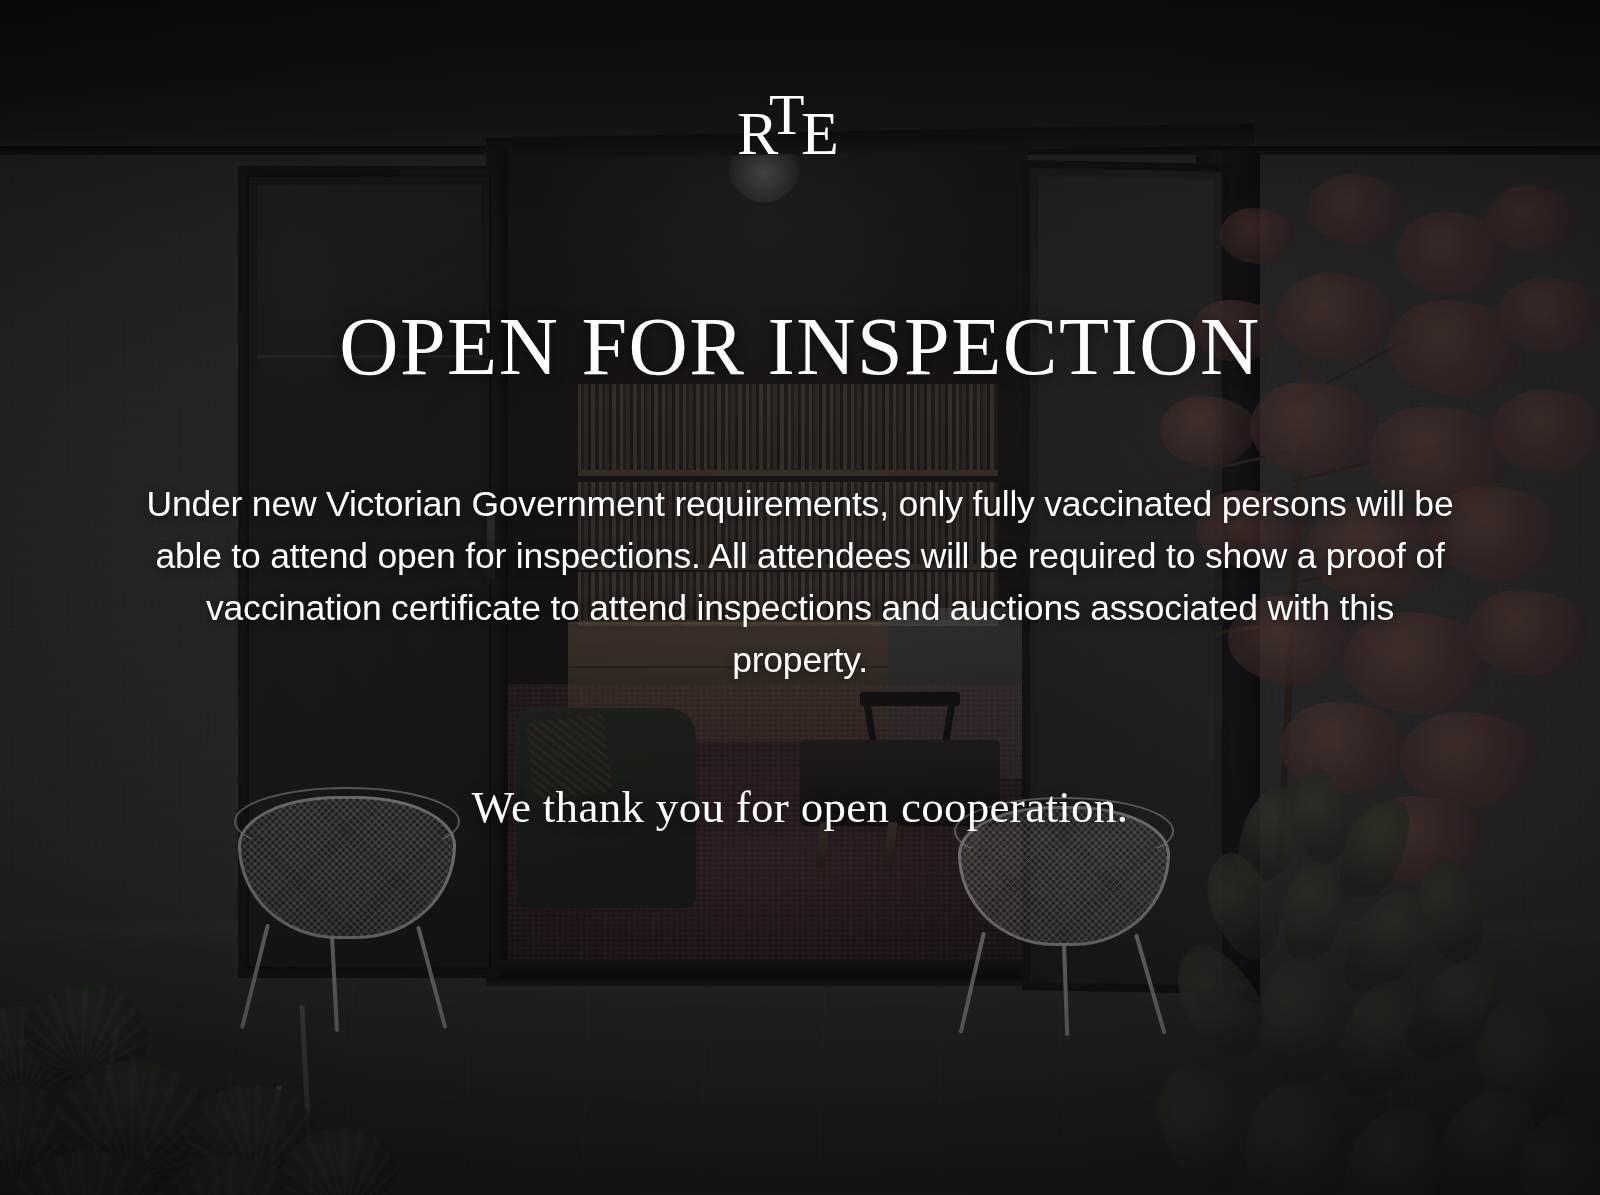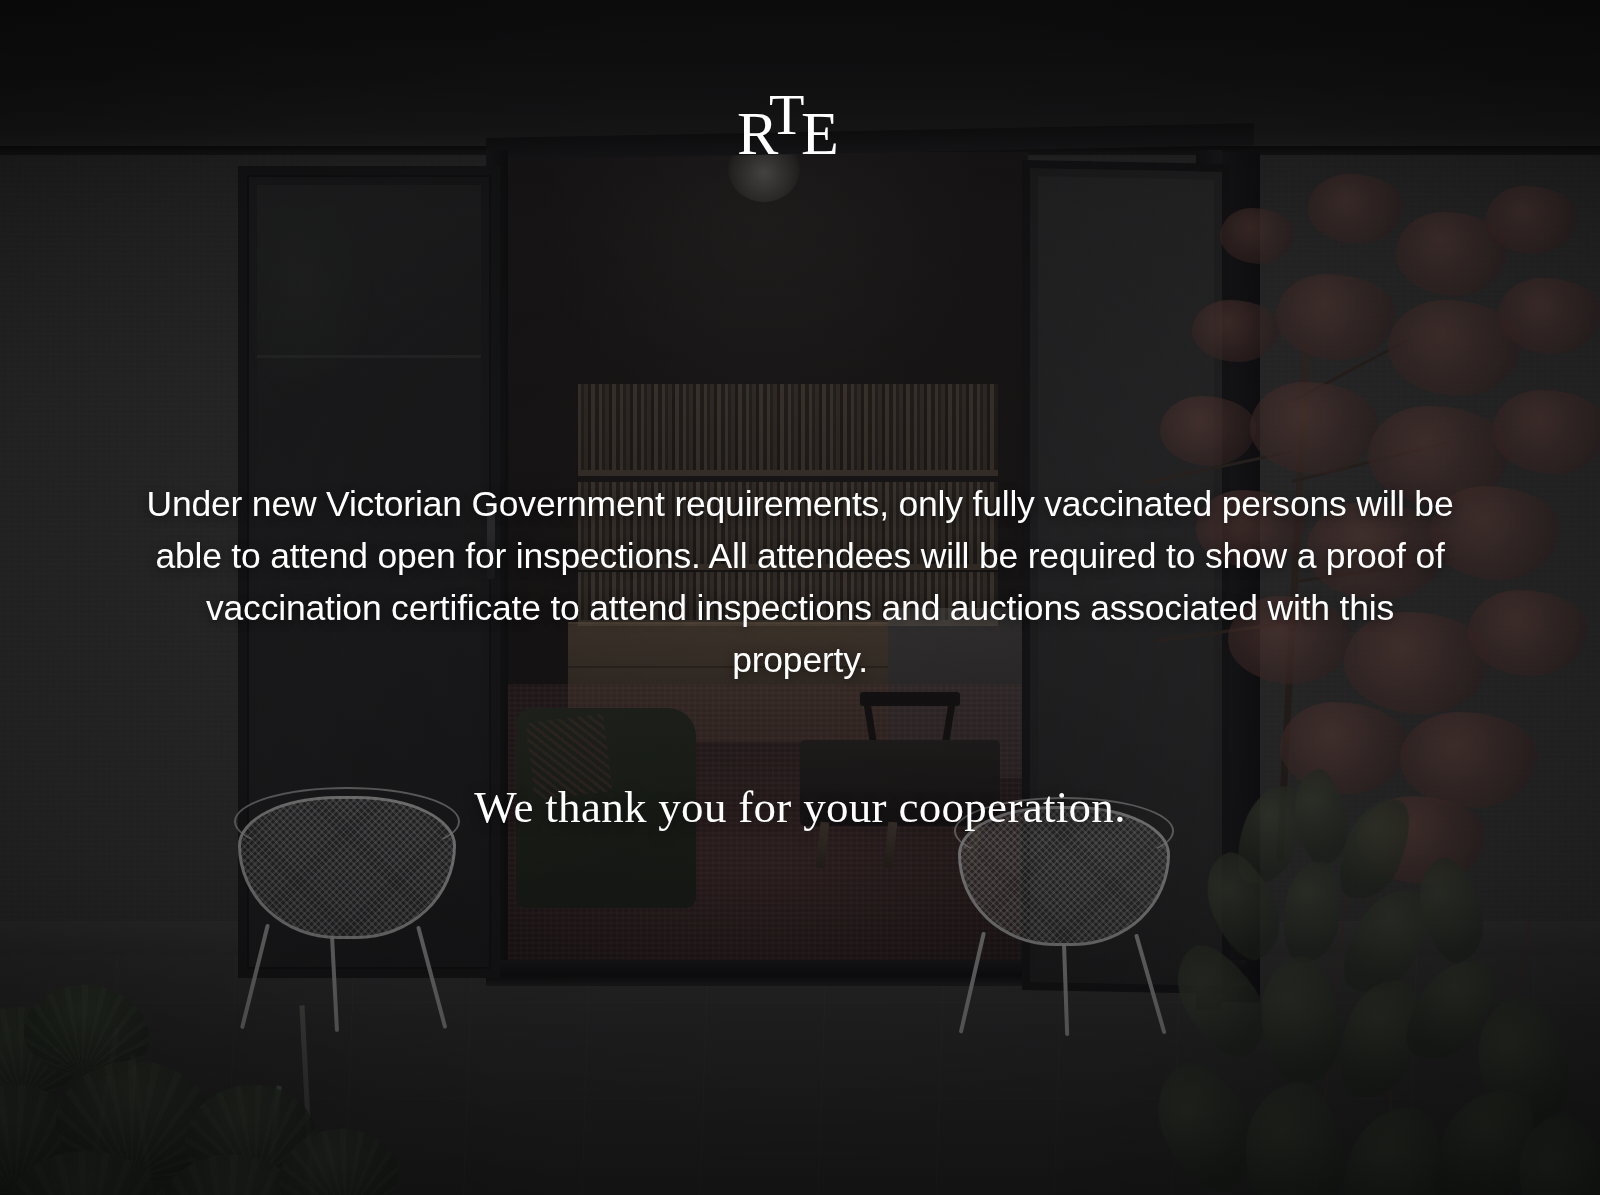--- a/index.html
+++ b/index.html
@@ -500,19 +500,20 @@
     <div class="logo">
       <svg viewBox="0 0 150 76" xmlns="http://www.w3.org/2000/svg" aria-hidden="true">
         <g fill="#ffffff" font-family="Liberation Serif, DejaVu Serif, serif" font-weight="400">
           <text x="12" y="66" font-size="62">R</text>
           <text x="44" y="46" font-size="58">T</text>
           <text x="76" y="66" font-size="62">E</text>
         </g>
       </svg>
     </div>
 
+    <h1 class="title">OPEN FOR INSPECTION</h1>
 
     <p class="body-copy">Under new Victorian Government requirements, only fully vaccinated persons will be able to attend open for inspections. All attendees will be required to show a proof of vaccination certificate to attend inspections and auctions associated with this property.</p>
 
-    <p class="thanks">We thank you for your cooperation.</p>
+    <p class="thanks">We thank you for open cooperation.</p>
   </div>
 
 </div>
 
 </body></html>

